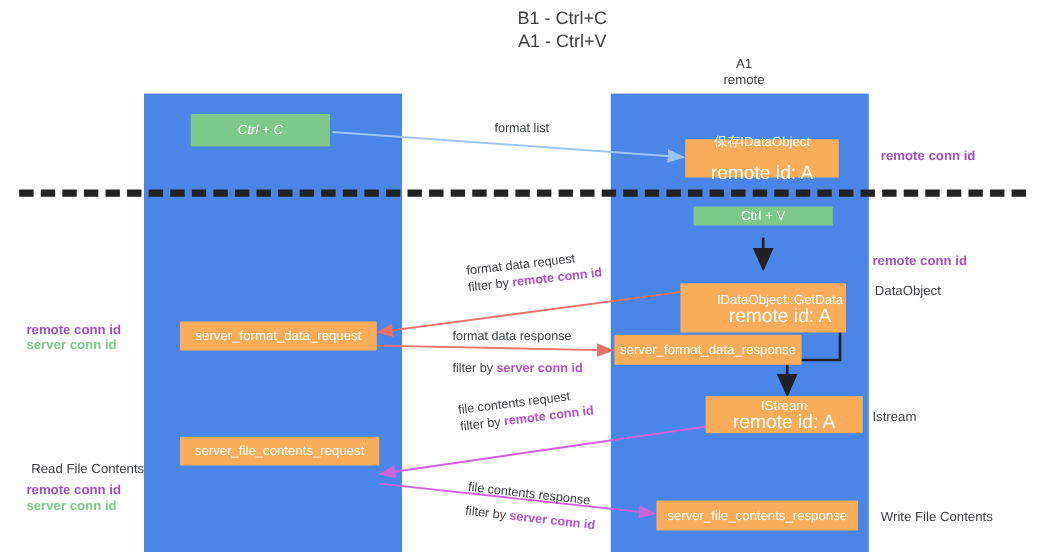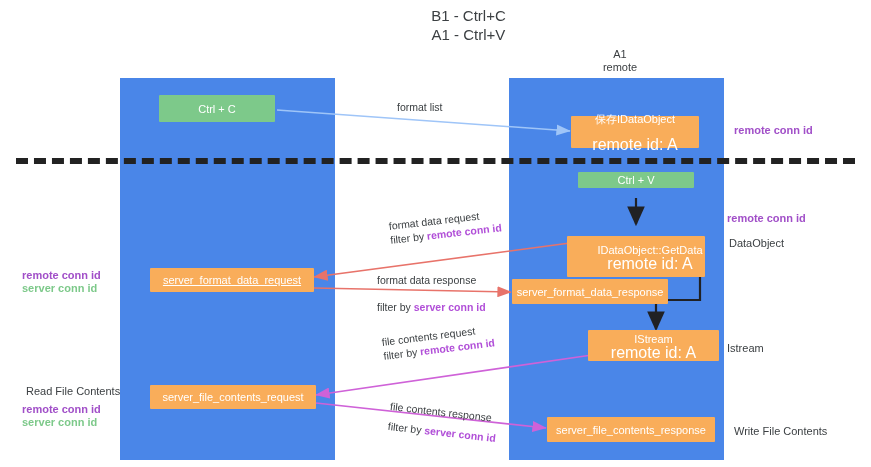--- a/index.html
+++ b/index.html
@@ -100,21 +100,21 @@
       <line x1="592" y1="355" x2="316" y2="395" stroke="#cf62d8" stroke-width="1.6" marker-end="url(#ah-mag)"></line>
     </g>
 
     <g>
       <line x1="316" y1="403" x2="546" y2="428" stroke="#cf62d8" stroke-width="1.6" marker-end="url(#ah-mag)"></line>
     </g>
   </svg>
 
   <div class="abs dashed" style="left:16px;top:158px;width:839px;"></div>
 
-  <div class="abs node green" style="left:159px;top:95px;width:116px;height:27px;">
+  <div class="abs node green" style="left:159px;top:95px;width:116px;height:27px;font-style:italic;">
     <div>Ctrl + C</div>
   </div>
 
   <div class="abs node orange" style="left:571px;top:116px;width:128px;height:32px;gap:12px;">
     <div>保存IDataObject</div>
     <div class="l2">remote id: A</div>
   </div>
 
   <div class="abs node green" style="left:578px;top:172px;width:116px;height:16px;">
     <div>Ctrl + V</div>
@@ -123,37 +123,37 @@
   <div class="abs node orange" style="left:567px;top:236px;width:138px;height:41px;padding-left:28px;">
     <div>IDataObject::GetData</div>
     <div class="l2">remote id: A</div>
   </div>
 
   <div class="abs node orange" style="left:588px;top:330px;width:131px;height:31px;">
     <div>IStream</div>
     <div class="l2">remote id: A</div>
   </div>
 
-  <div class="abs node orange" style="left:150px;top:268px;width:164px;height:24px;text-decoration:underline;">
+  <div class="abs node orange" style="left:150px;top:268px;width:164px;height:24px;">
     <div>server_format_data_request</div>
   </div>
 
   <div class="abs node orange" style="left:512px;top:279px;width:156px;height:25px;">
     <div>server_format_data_response</div>
   </div>
 
-  <div class="abs node orange" style="left:150px;top:385px;width:166px;height:24px;">
+  <div class="abs node orange" style="left:150px;top:364px;width:166px;height:24px;">
     <div>server_file_contents_request</div>
   </div>
 
   <div class="abs node orange" style="left:547px;top:417px;width:168px;height:25px;">
     <div>server_file_contents_response</div>
   </div>
 
-  <div class="abs elabel" style="left:397px;top:100px;">
+  <div class="abs elabel" style="left:412px;top:100px;">
     <span>format list</span>
   </div>
 
   <div class="abs elabel rot" style="left:388px;top:219px;transform:rotate(-6.5deg);">
     <div>format data request</div>
     <div><span>filter by </span><span class="purple">remote conn id</span></div>
   </div>
 
   <div class="abs elabel" style="left:377px;top:273px;">
     <div>format data response</div>

